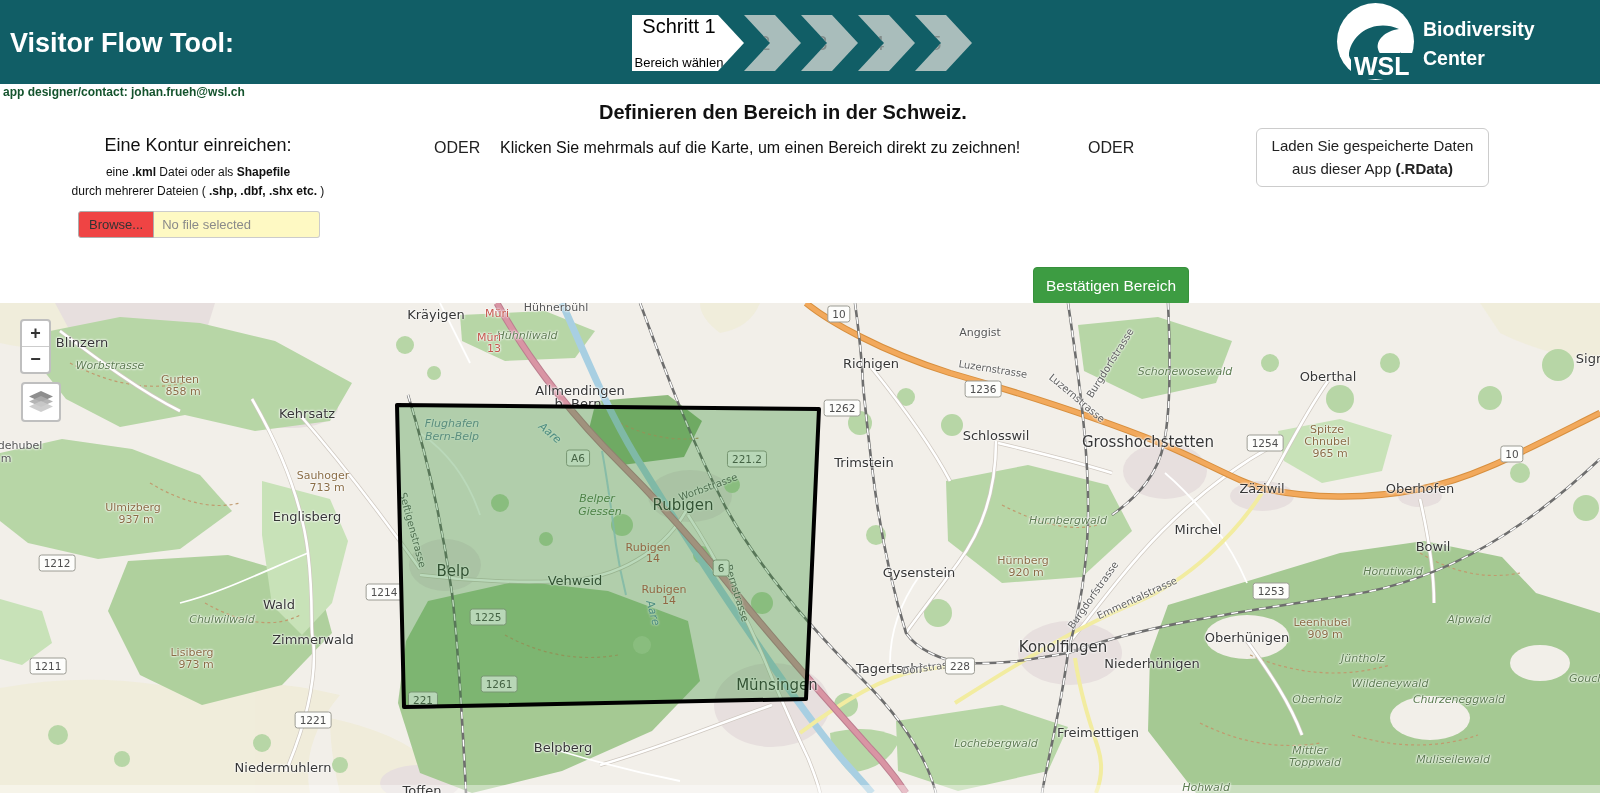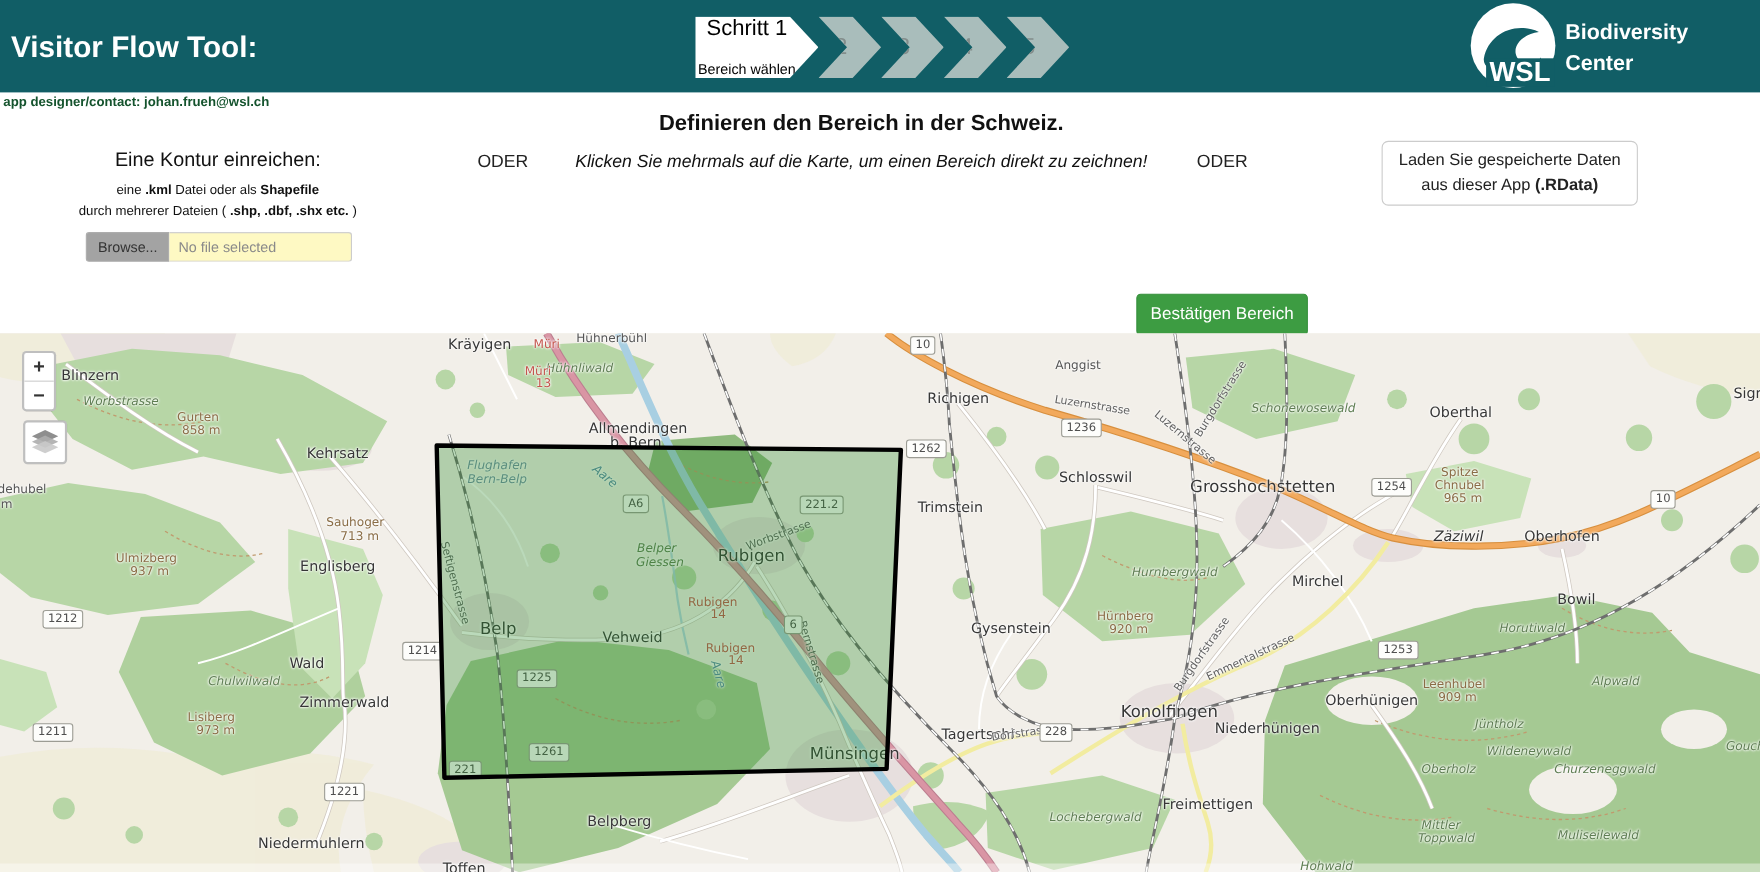--- a/index.html
+++ b/index.html
@@ -24,27 +24,27 @@
   .brand{position:absolute;left:1423px;top:15px;font-size:19.5px;font-weight:bold;color:#fff;line-height:1.5;}
 
   
   .contact{position:absolute;left:3px;top:85px;font-size:12px;font-weight:bold;color:#14532d;}
   .heading{position:absolute;left:0;top:101px;width:1566px;text-align:center;font-size:20px;font-weight:bold;color:#111;}
   .upload{position:absolute;left:38px;top:135px;width:320px;text-align:center;color:#111;}
   .upload-title{font-size:18px;}
   .upload-sub{font-size:12px;margin-top:9px;}
   .upload-sub2{font-size:12px;margin-top:5px;}
   .file-row{display:flex;width:242px;margin:13px 0 0 40px;height:27px;box-sizing:border-box;}
-  .browse-btn{background:#a3a3a3;border:1px solid #adadad;border-radius:3px 0 0 3px;font-size:13px;
+  .browse-btn{background:#ef4444;border:1px solid #adadad;border-radius:3px 0 0 3px;font-size:13px;
     color:#333;padding:0 10px;display:flex;align-items:center;cursor:pointer;}
   .file-field{flex:1;background:#fef9c3;border:1px solid #ccc;border-left:none;border-radius:0 3px 3px 0;
     color:#8a8a8a;font-size:13px;display:flex;align-items:center;padding:0 8px;text-align:left;}
   .oder{position:absolute;top:139px;font-size:16px;color:#222;}
   .oder-left{left:434px;} .oder-right{left:1088px;}
-  .drawblock{position:absolute;left:500px;top:139px;width:566px;text-align:center;color:#111;font-style:italic;}
+  .drawblock{position:absolute;left:500px;top:139px;width:566px;color:#111;}
   .draw-line1{font-size:16px;}
   .draw-note{font-size:13px;margin-top:9px;}
   .load-btn{position:absolute;left:1256px;top:128px;width:231px;height:57px;background:#fff;border:1px solid #ccc;
     border-radius:6px;font-size:15px;color:#222;display:flex;flex-direction:column;justify-content:center;
     text-align:center;line-height:1.5;cursor:pointer;}
   .confirm-btn{position:absolute;left:1033px;top:267px;width:154px;height:36px;background:#3d9c42;
     border:1px solid #37903c;border-radius:4px;color:#fff;font-size:15.5px;display:flex;align-items:center;
     justify-content:center;cursor:pointer;}
 
   
@@ -302,21 +302,21 @@
       <span class="map-label town" style="left: 580px; top: 87px;">Allmendingen</span>
       <span class="map-label town" style="left: 578px; top: 100px;">b. Bern</span>
       <span class="map-label town" style="left: 436px; top: 11px;">Kräyigen</span>
       <span class="map-label small" style="left: 556px; top: 4px;">Hühnerbühl</span>
       <span class="map-label town" style="left: 871px; top: 60px;">Richigen</span>
       <span class="map-label small" style="left: 980px; top: 29px;">Anggist</span>
       <span class="map-label town" style="left: 864px; top: 159px;">Trimstein</span>
       <span class="map-label town" style="left: 996px; top: 132px;">Schlosswil</span>
       <span class="map-label town big" style="left: 1148px; top: 139px;">Grosshochstetten</span>
       <span class="map-label town" style="left: 1198px; top: 226px;">Mirchel</span>
-      <span class="map-label town" style="left: 1326px; top: 185px; font-style: italic;">Zäziwil</span>
+      <span class="map-label town" style="left: 1262px; top: 185px;">Zäziwil</span>
       <span class="map-label town" style="left: 1328px; top: 73px;">Oberthal</span>
       <span class="map-label town" style="left: 1420px; top: 185px;">Oberhofen</span>
       <span class="map-label town" style="left: 1433px; top: 243px;">Bowil</span>
       <span class="map-label town" style="left: 919px; top: 269px;">Gysenstein</span>
       <span class="map-label town big" style="left: 1063px; top: 344px;">Konolfingen</span>
       <span class="map-label town" style="left: 1152px; top: 360px;">Niederhünigen</span>
       <span class="map-label town" style="left: 889px; top: 365px;">Tagertschi</span>
       <span class="map-label town" style="left: 1098px; top: 429px;">Freimettigen</span>
       <span class="map-label town" style="left: 1247px; top: 334px;">Oberhünigen</span>
       <span class="map-label town" style="left: 563px; top: 444px;">Belpberg</span>

